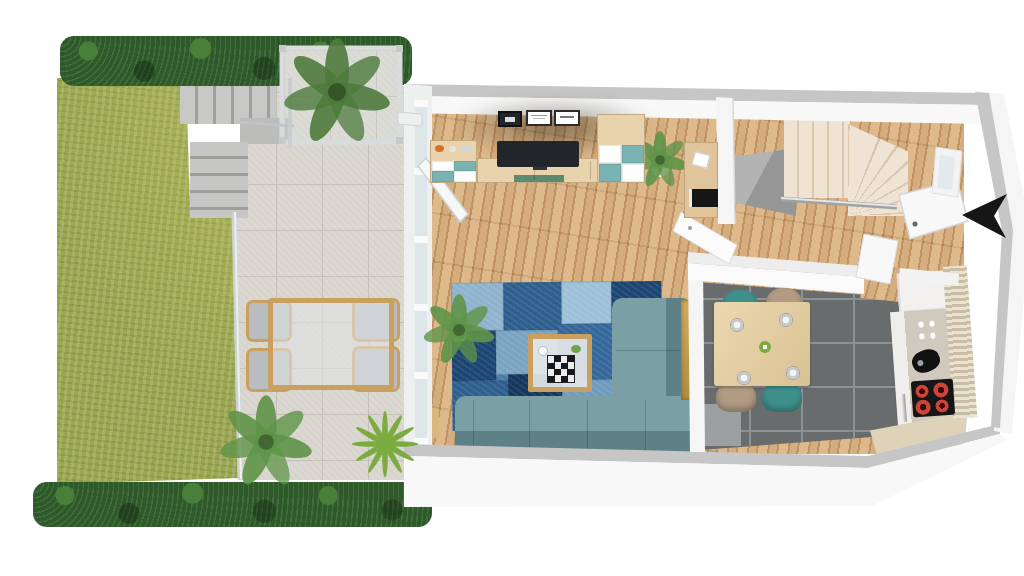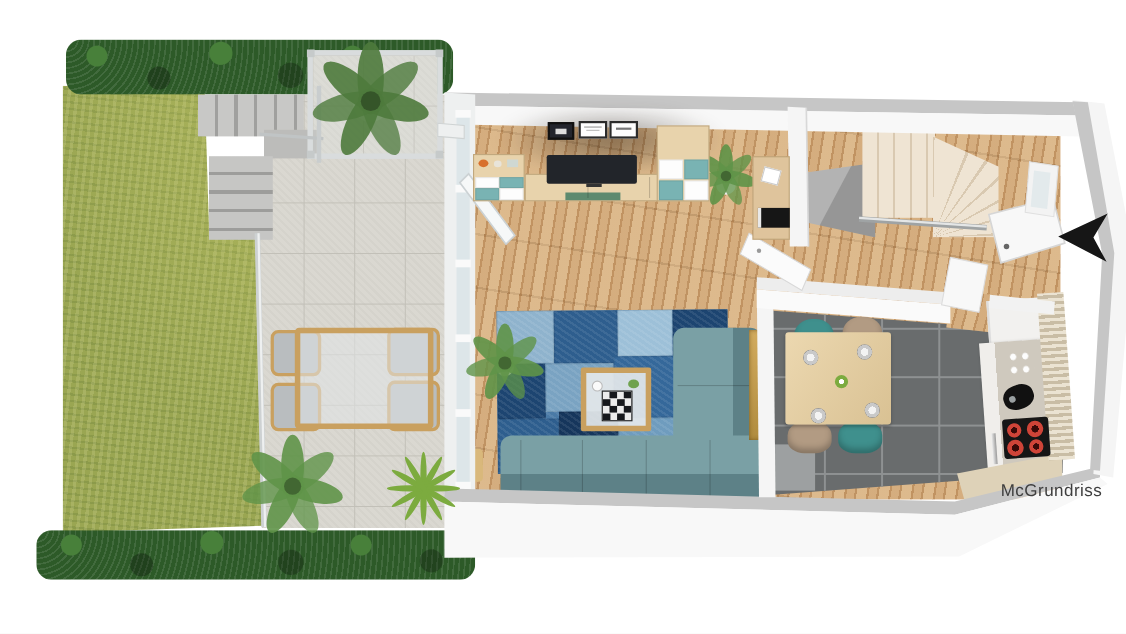--- a/index.html
+++ b/index.html
@@ -276,14 +276,13 @@
     <circle cx="337" cy="95" r="16" fill="var(--pot)"></circle>
     <use href="#leafy" transform="translate(337,92) scale(1.5)" style="color:var(--plant_dark)"></use>
     <use href="#leafy" transform="translate(266,442) scale(1.3)" style="color:var(--plant_mid)"></use>
     <use href="#spiky" transform="translate(385,444) scale(0.95)" style="color:var(--plant_bright)"></use>
     <circle cx="459" cy="334" r="8" fill="var(--pot)"></circle>
     <use href="#leafy" transform="translate(459,330) scale(1.0)" style="color:var(--plant_mid)"></use>
     <circle cx="660" cy="168" r="9" fill="var(--pot)"></circle>
     <use href="#leafy" transform="translate(660,160) scale(0.8)" style="color:var(--plant_mid)"></use>
   </svg>
 
-  <div class="a wm" style="left:856px;top:438px;width:146px;height:22px;z-index:50;">McGrundriss</div>
 </div>
 
 </body></html>

